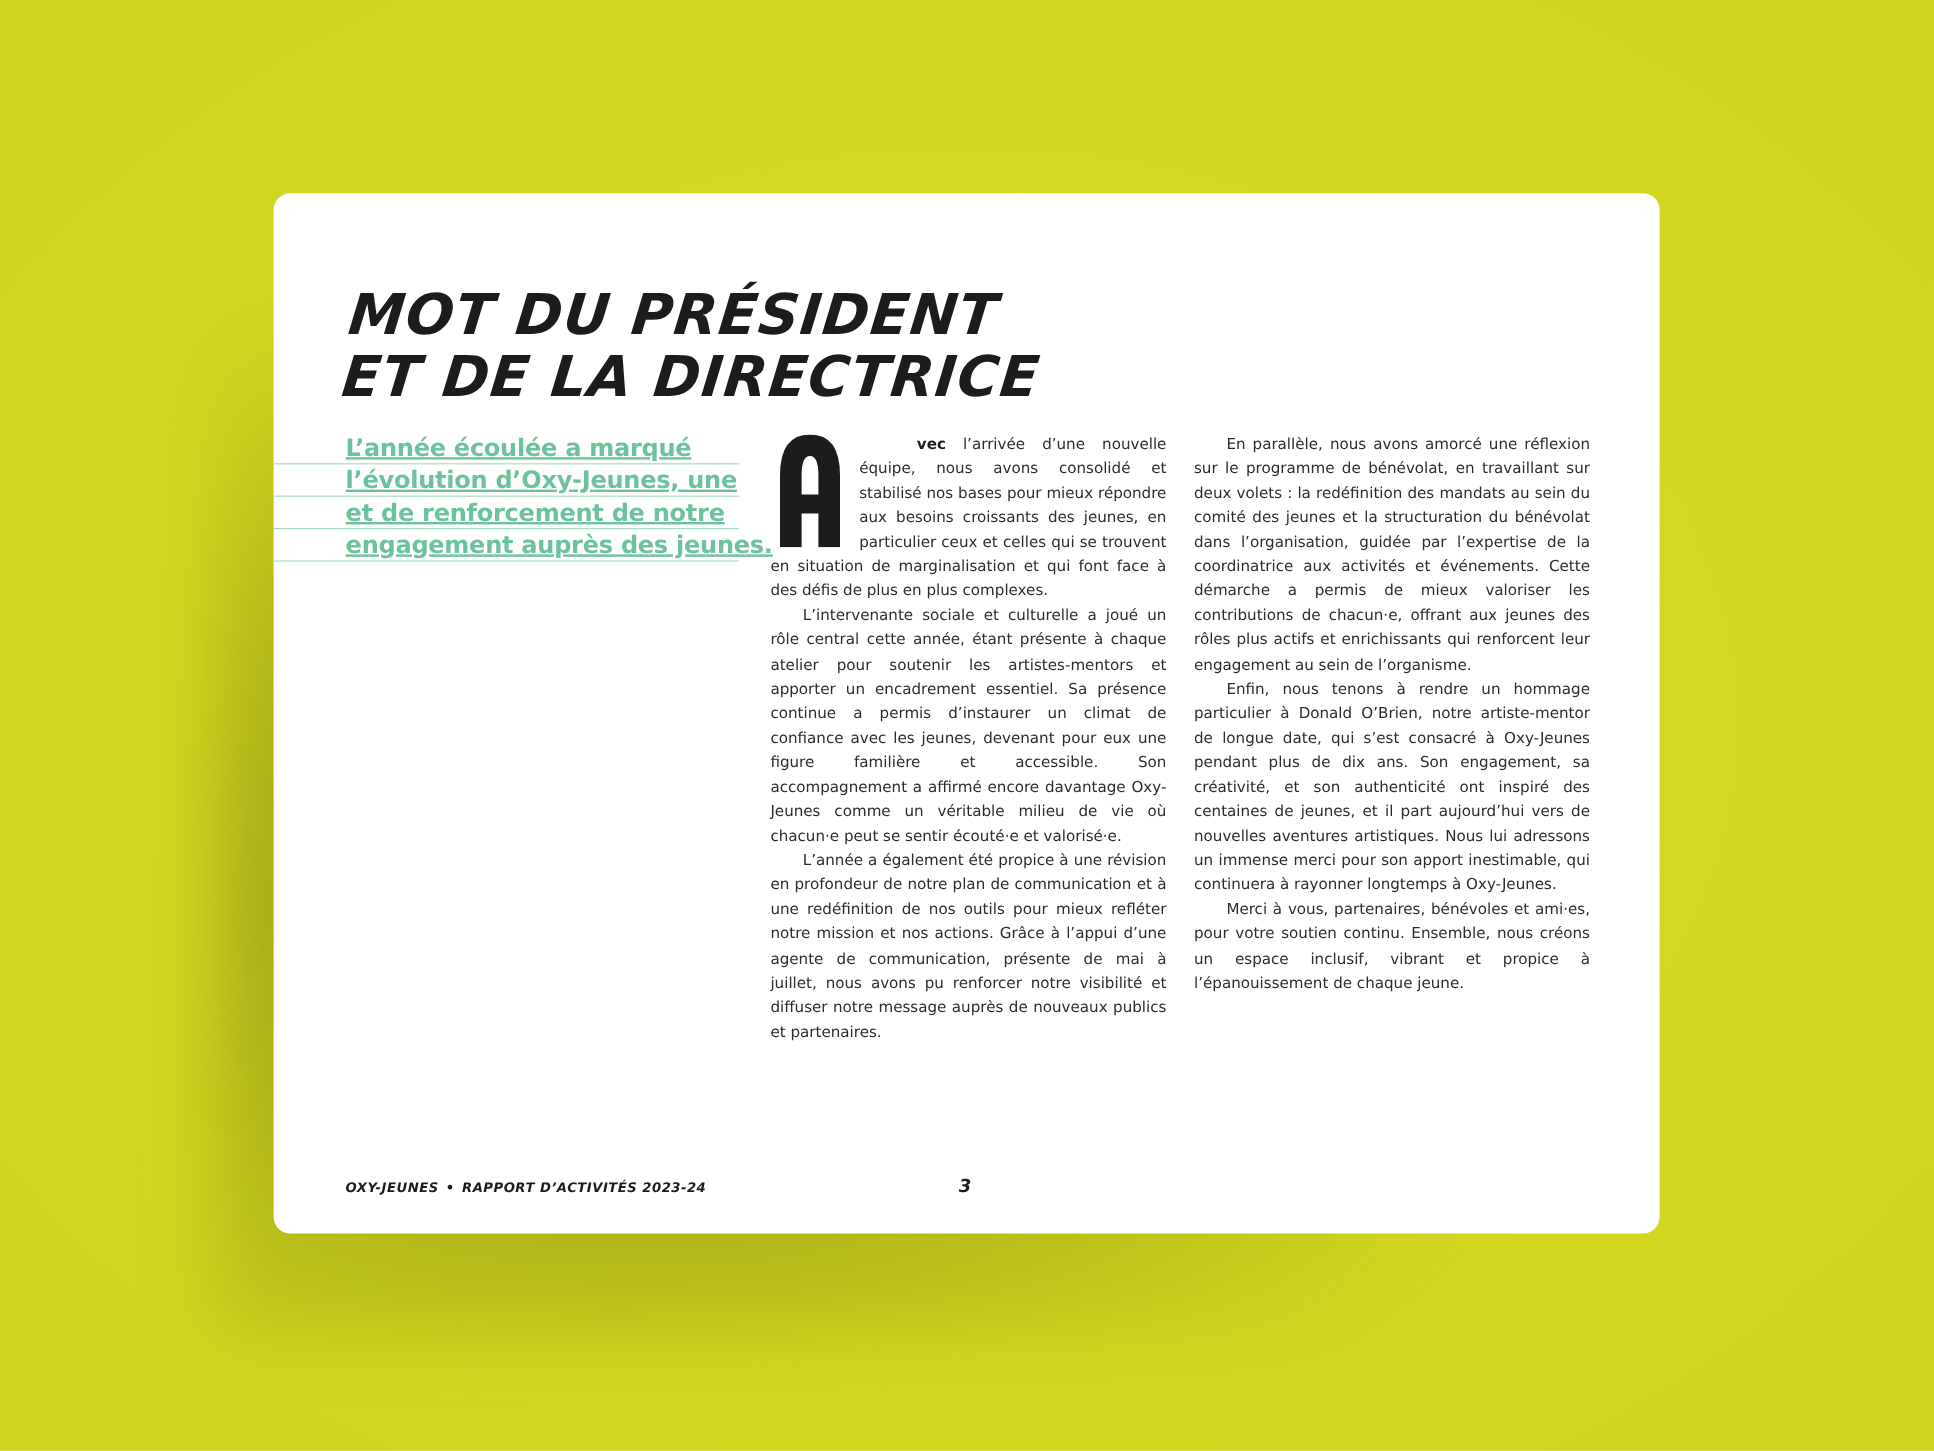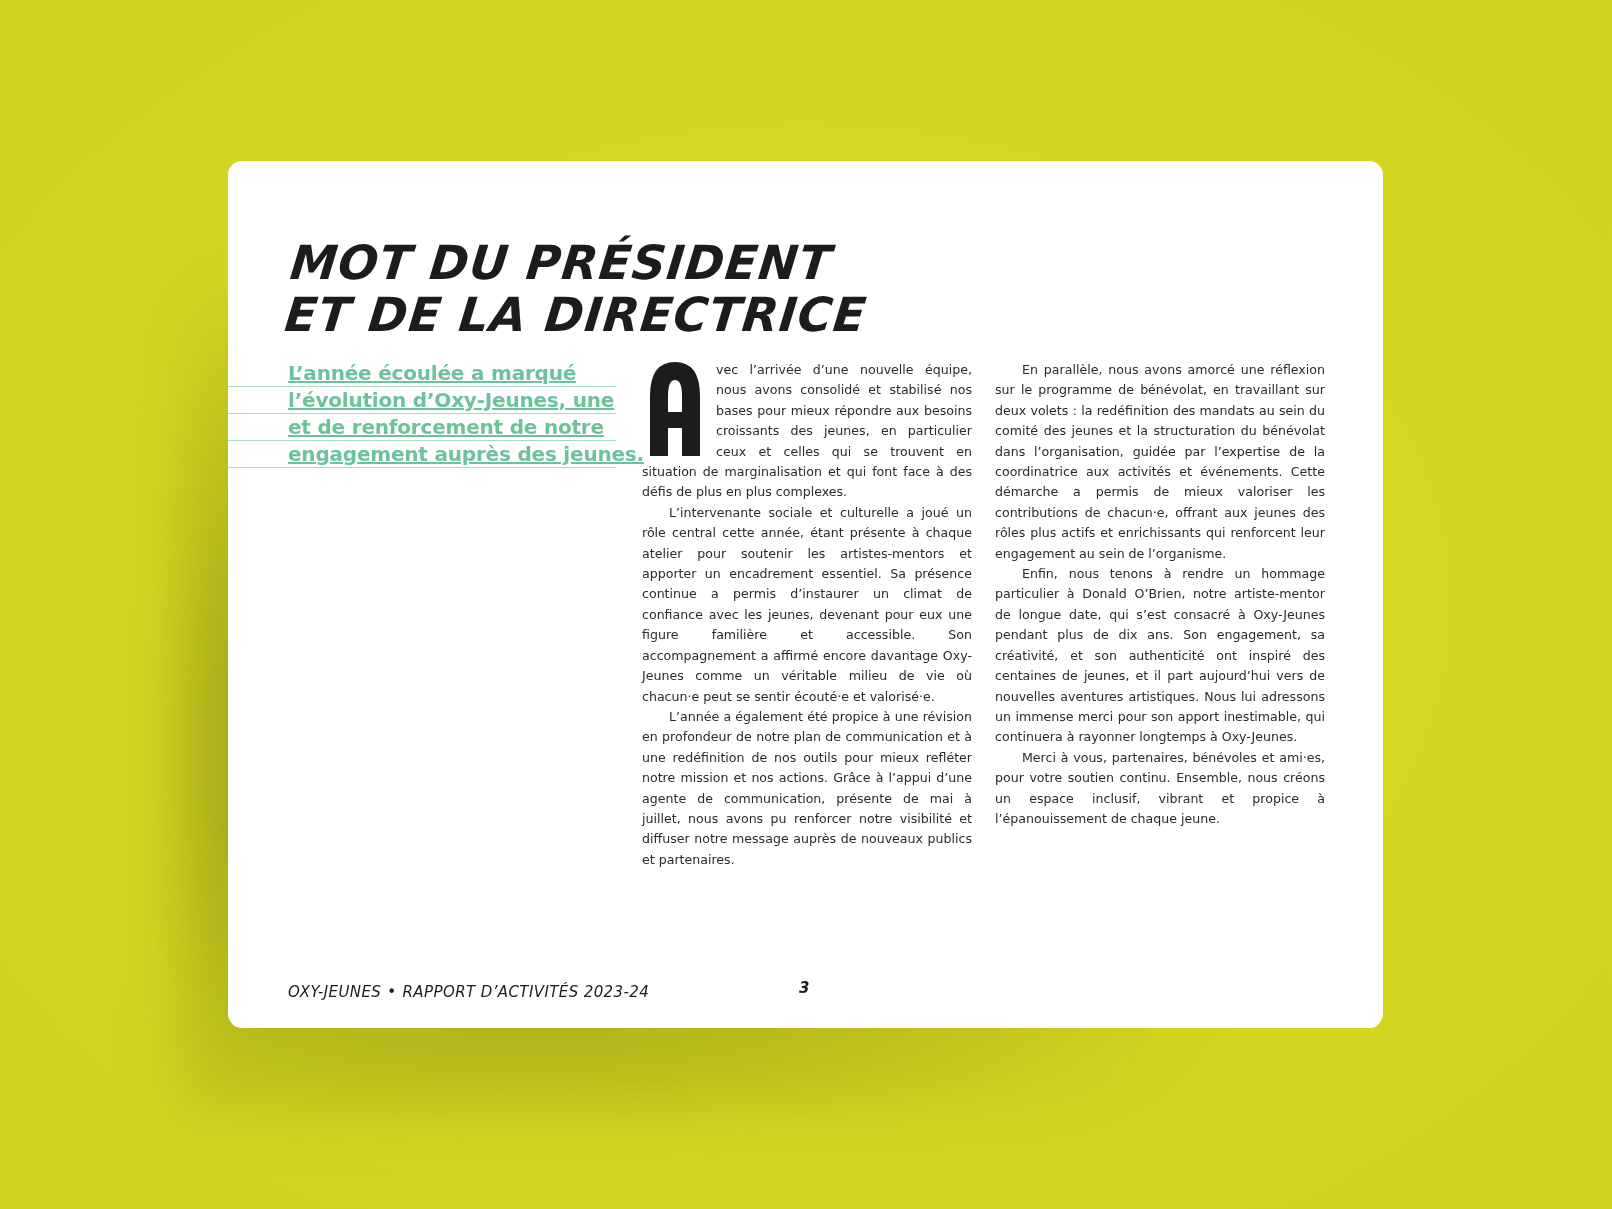--- a/index.html
+++ b/index.html
@@ -66,38 +66,38 @@
   .col2 { left: 767px; width: 330px; }
   .col p { text-indent: 27px; }
   .col p.first { text-indent: 0; }
   .dropcap {
     float: left;
     width: 66px; height: 94px;
     margin: 2px 8px 0 0;
     position: relative;
   }
   .dropcap svg { width: 66px; height: 94px; display: block; }
-  .lead { font-weight: normal; color: #1c1c1c; }
+  .lead { font-weight: bold; color: #1c1c1c; margin-left: 48px; }
   .signatures {
     position: absolute;
     right: 63px; top: 652px;
     text-align: right;
     font-family: "DejaVu Sans", sans-serif;
     color: #222;
   }
   .sig-name { font-size: 19px; font-weight: bold; line-height: 22px; }
   .sig-role { font-size: 10.5px; line-height: 13px; color: #333; }
   .sig-block + .sig-block { margin-top: 20px; }
   .footer {
     position: absolute;
     left: 60px; top: 822px; width: 515px;
     font-family: "DejaVu Sans", sans-serif;
-    font-weight: normal;
+    font-weight: bold;
     font-style: italic;
-    font-size: 15px;
+    font-size: 11px;
     color: #1c1c1c;
     letter-spacing: 0.4px;
   }
   .footer .org { }
   .footer .sep { margin: 0 6px; }
   .page-number {
     position: absolute;
     left: 571px; top: 818px;
     font-family: "DejaVu Sans", sans-serif;
     font-weight: bold;

